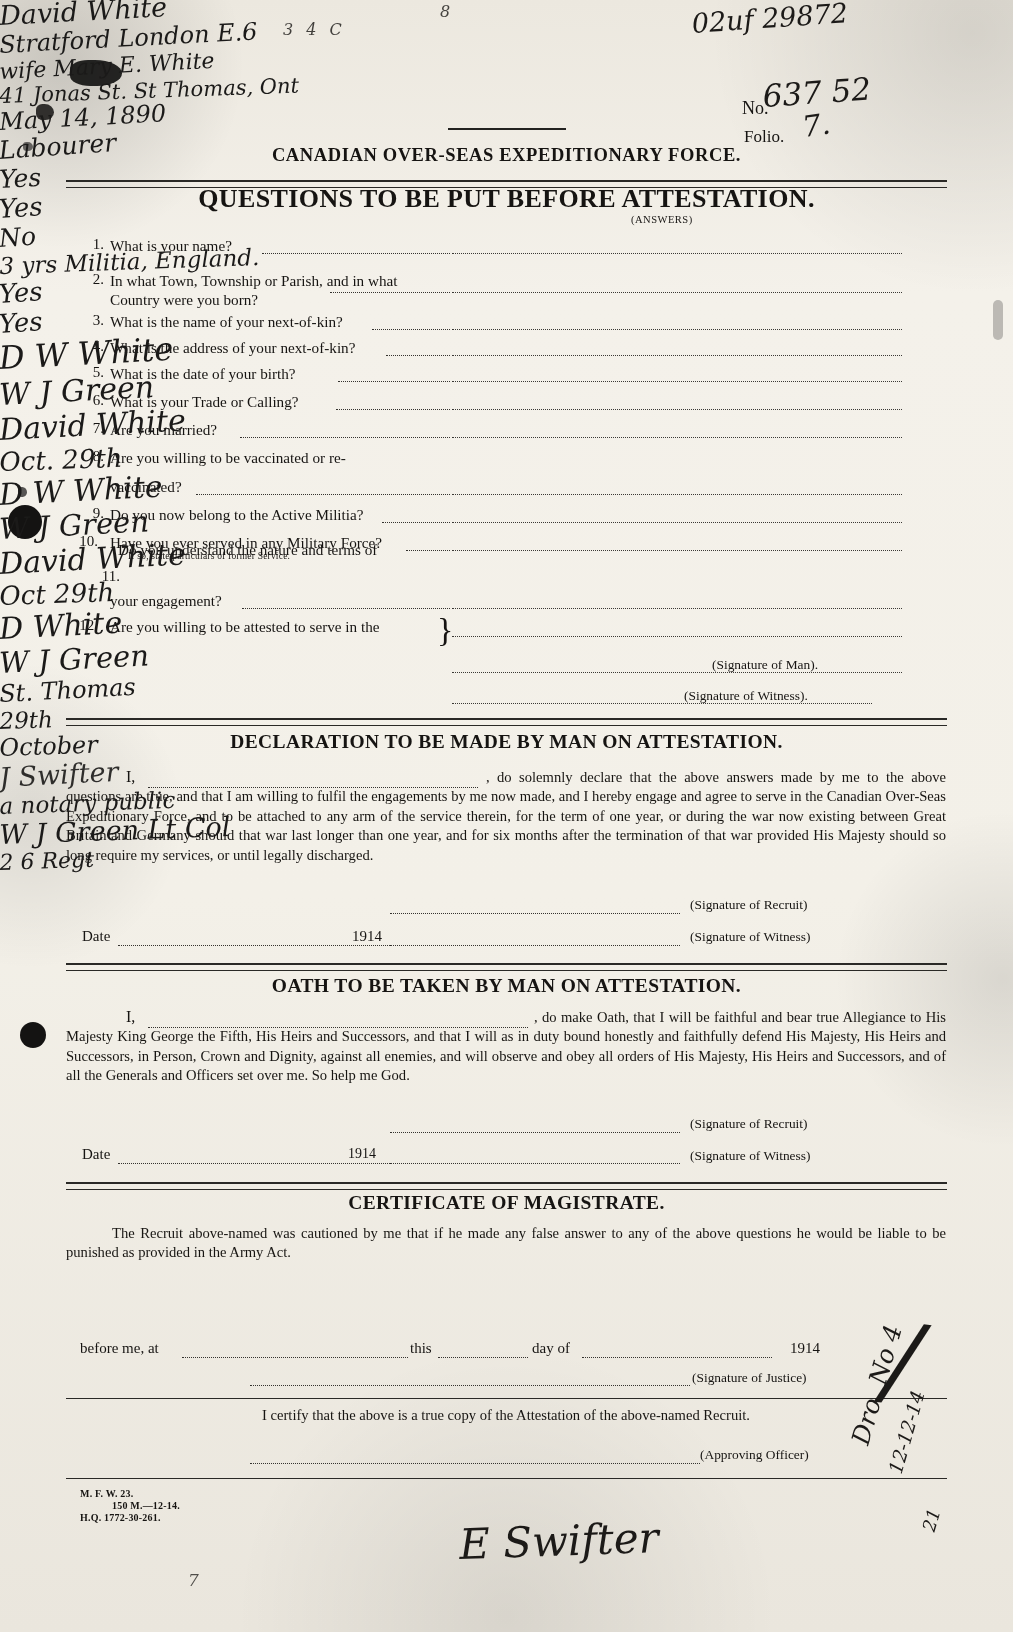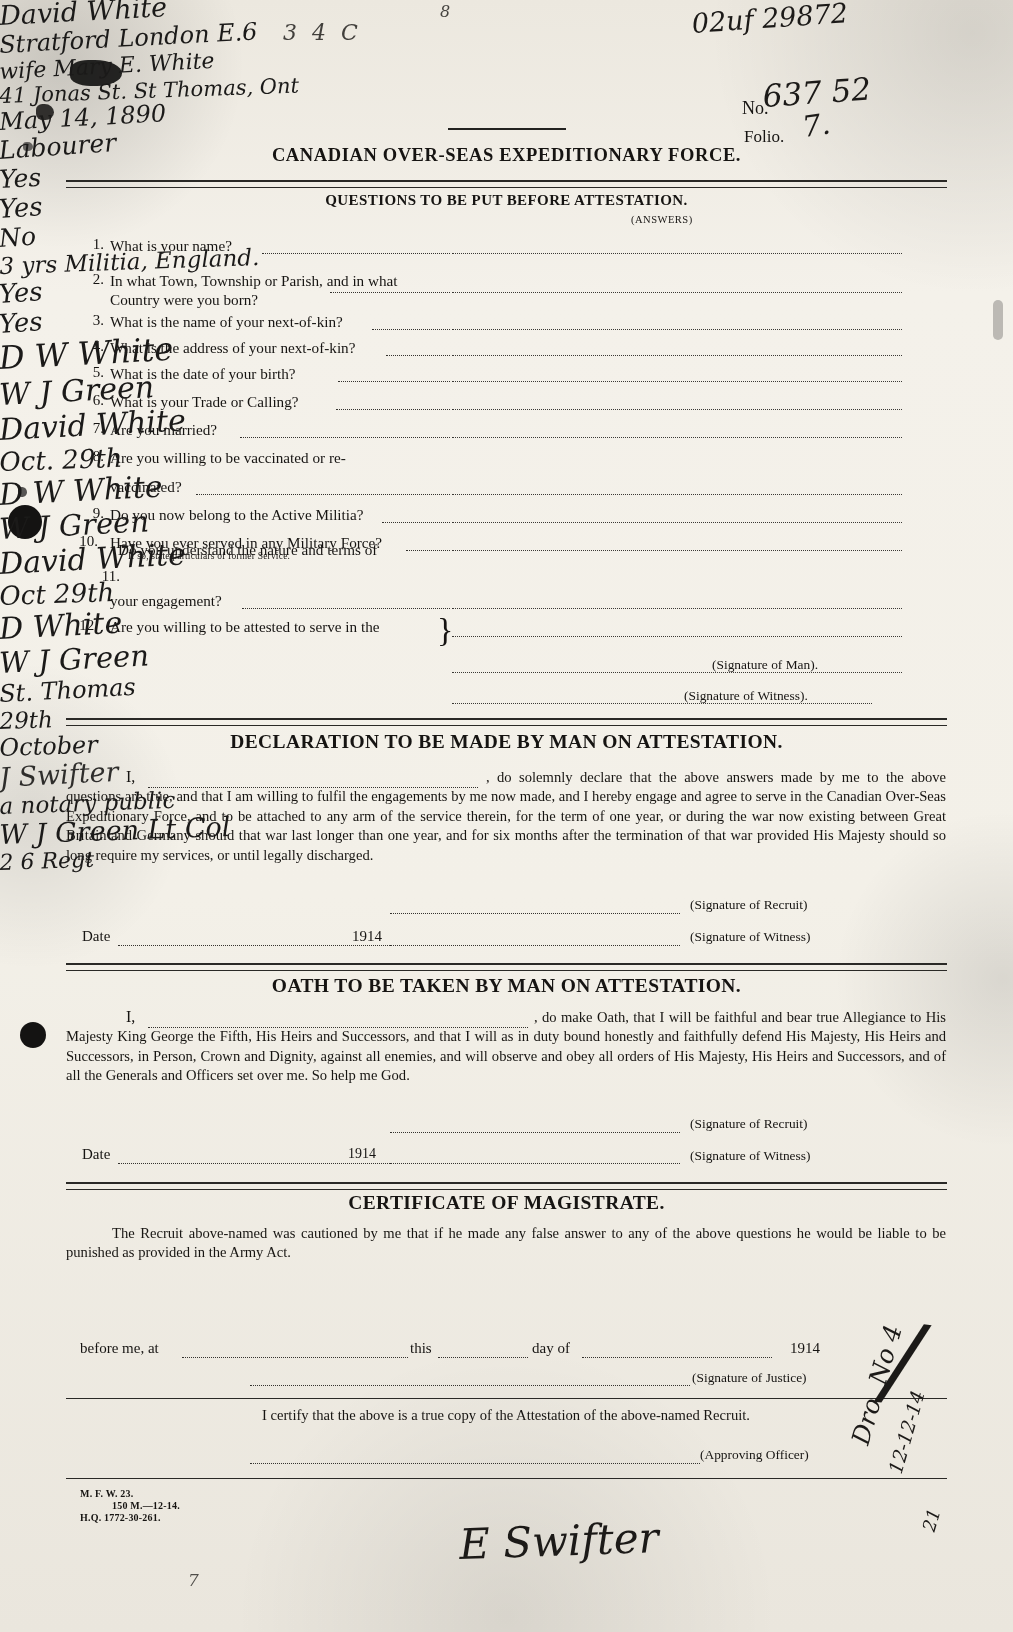--- a/index.html
+++ b/index.html
@@ -66,22 +66,22 @@
     font-size: 31px;
     letter-spacing: 2px;
   }
   .t-sub {
     top: 145px;
     font-size: 18.5px;
     font-weight: bold;
     letter-spacing: 0.6px;
   }
   .t-quest {
-    top: 192px;
-    font-size: 15px;
+    top: 184px;
+    font-size: 26px;
     font-weight: bold;
     letter-spacing: 0.4px;
   }
   .underline-short {
     position: absolute;
     left: 50%;
     width: 118px;
     margin-left: -59px;
     top: 128px;
     height: 2px;
@@ -178,21 +178,21 @@
 
     <div class="smudge" style="left:70px; top:60px; width:52px; height:26px; opacity:.92;"></div>
     <div class="smudge" style="left:36px; top:104px; width:18px; height:16px; opacity:.85;"></div>
     <div class="smudge" style="left:23px; top:142px; width:10px; height:9px; opacity:.6;"></div>
     <div class="punch" style="left:8px; top:505px; width:34px; height:34px;"></div>
     <div class="punch" style="left:20px; top:1022px; width:26px; height:26px;"></div>
     <div class="smudge" style="left:18px; top:487px; width:9px; height:10px; opacity:.7;"></div>
     <div class="smudge" style="left:993px; top:300px; width:10px; height:40px; opacity:.25; border-radius:6px;"></div>
 
     <div class="stamp hand" style="left:693px; top:8px; font-size:27px; transform:rotate(-4deg);">02uf 29872</div>
-    <div class="stamp hand" style="left:283px; top:20px; font-size:22px; letter-spacing:4px; opacity:.82;">3 4 C</div>
+    <div class="stamp hand" style="left:283px; top:20px; font-size:16px; letter-spacing:4px; opacity:.82;">3 4 C</div>
     <div class="stamp hand" style="left:440px; top:2px; font-size:16px; opacity:.8;">8</div>
 
     <div class="underline-short"></div>
     <div class="title t-sub">CANADIAN OVER-SEAS EXPEDITIONARY FORCE.</div>
 
     <div class="abs" style="left:742px; top:98px; font-size:18px;">No.</div>
     <div class="stamp hand" style="left:764px; top:78px; font-size:31px; transform:rotate(-4deg);">637 52</div>
     <div class="abs" style="left:744px; top:127px; font-size:17px;">Folio.</div>
     <div class="stamp hand" style="left:805px; top:110px; font-size:29px; transform:rotate(-8deg);">7.</div>
 

